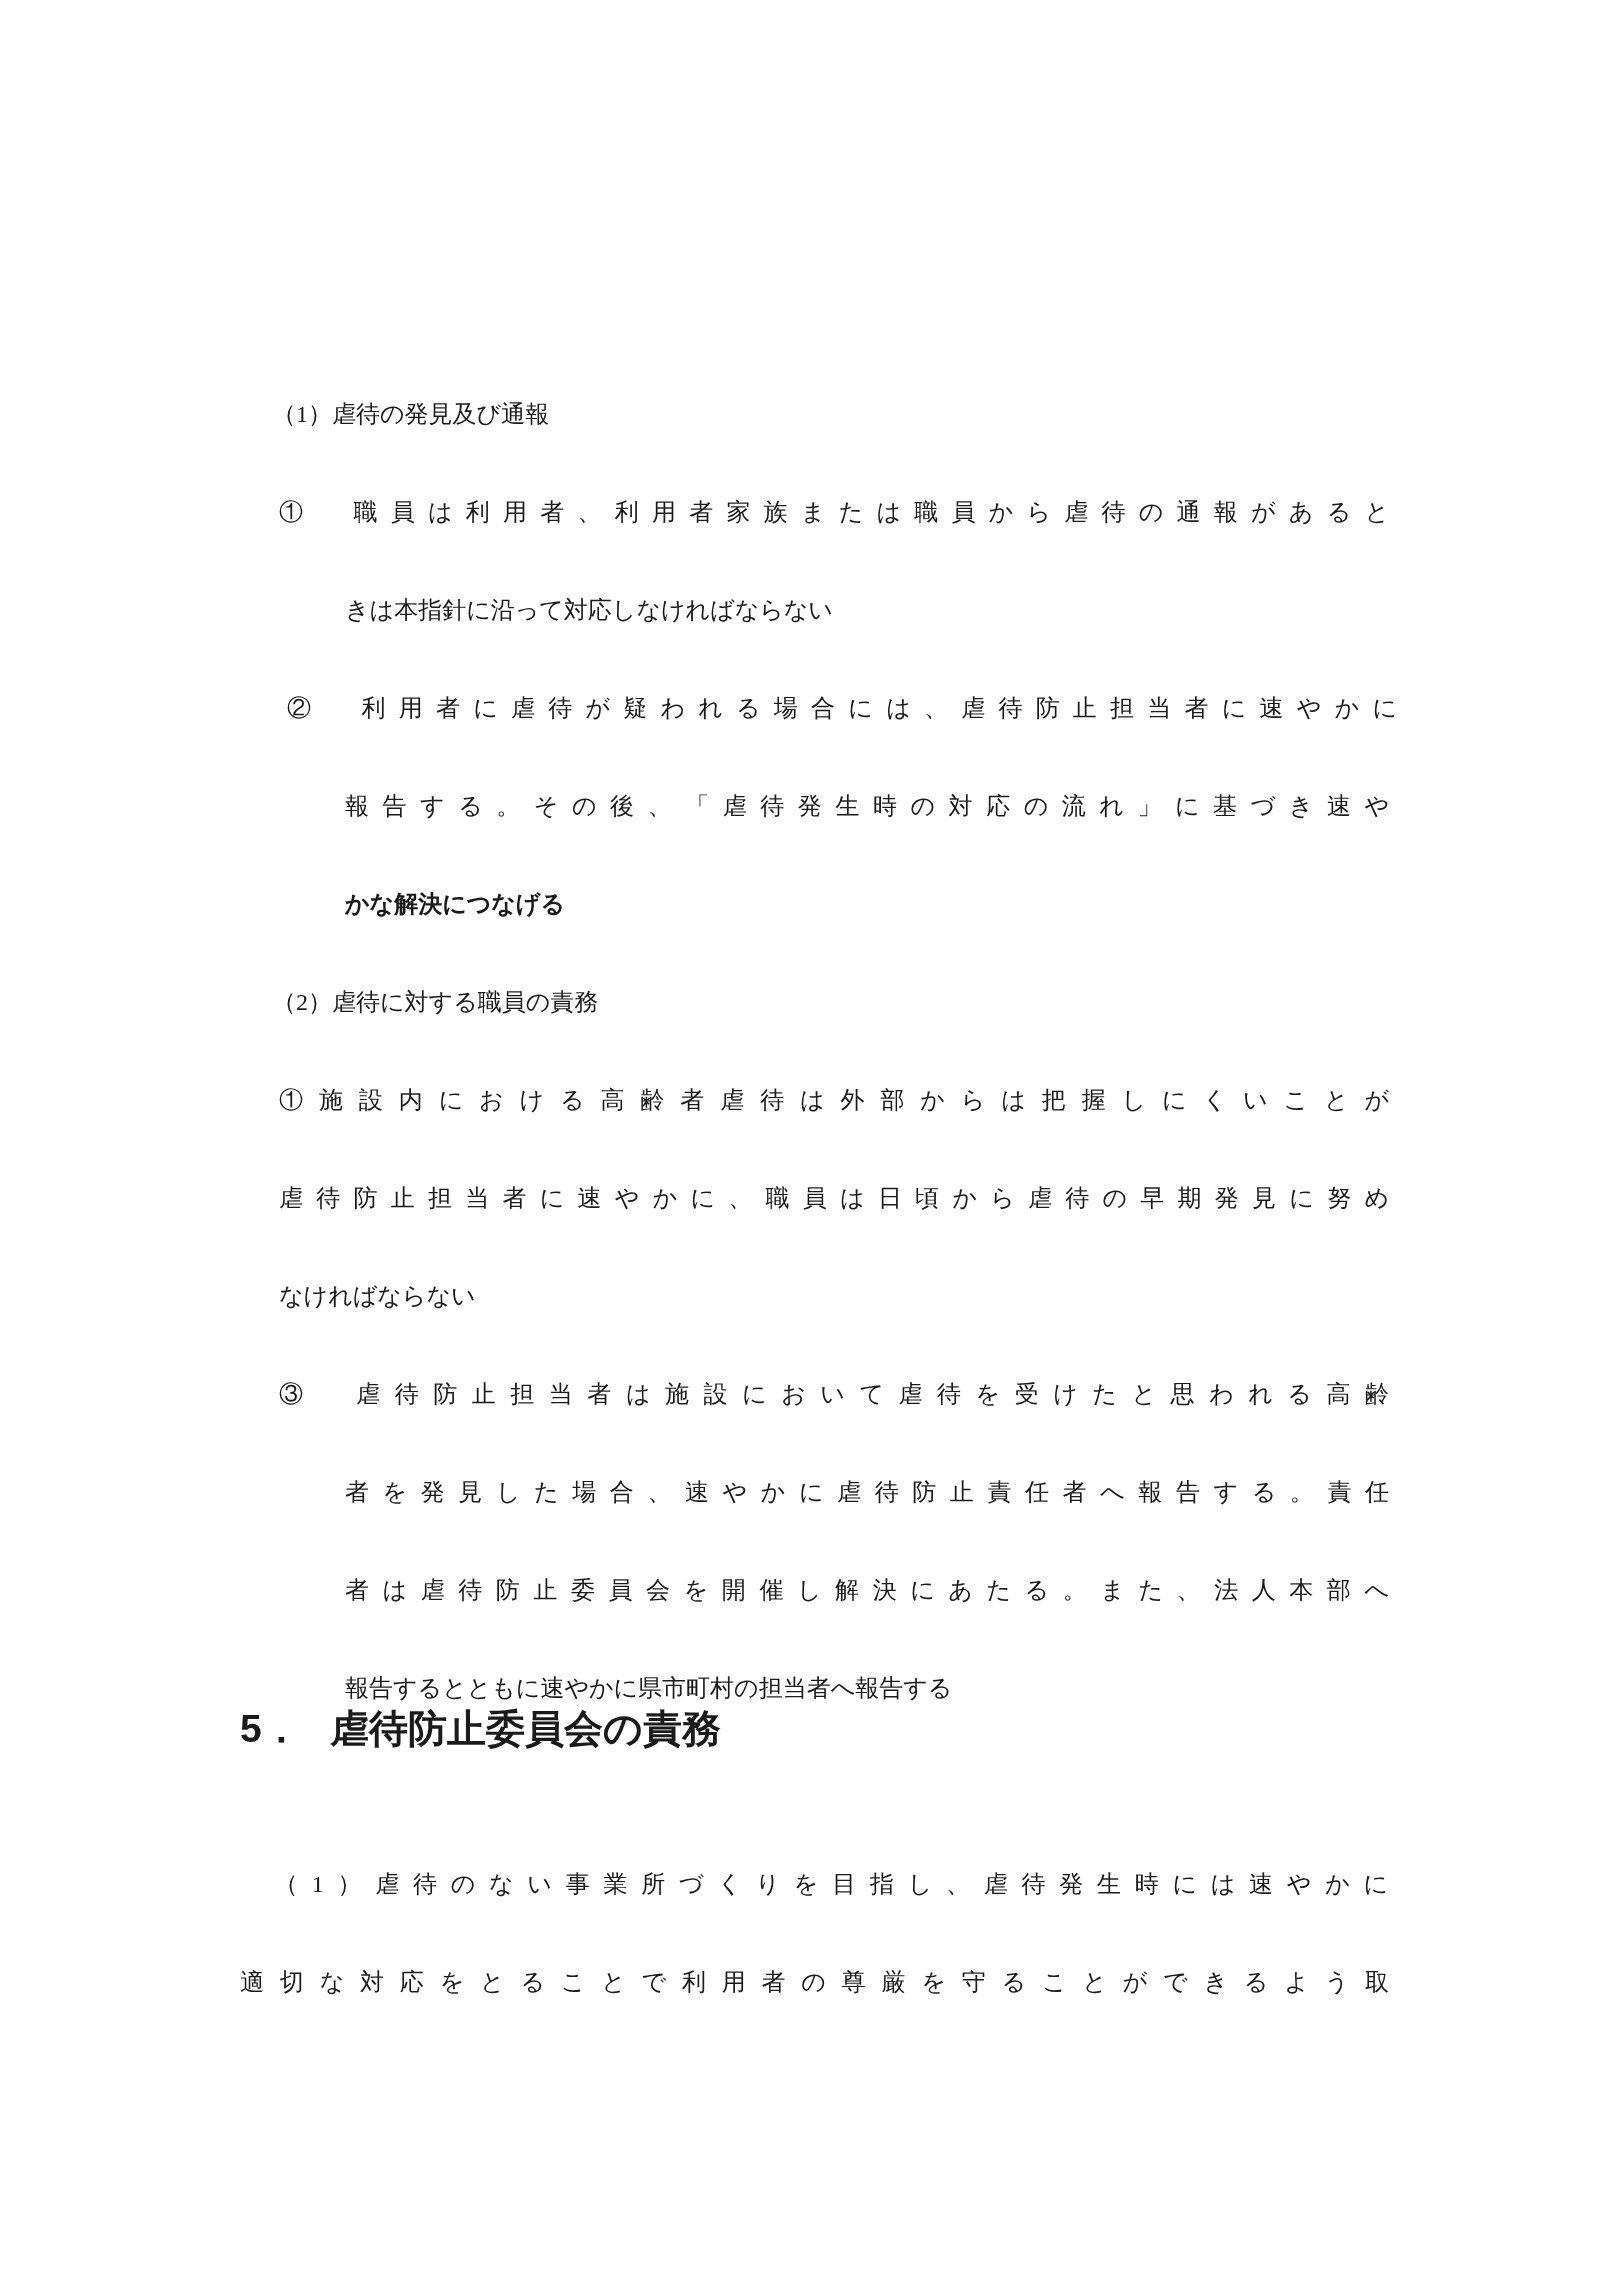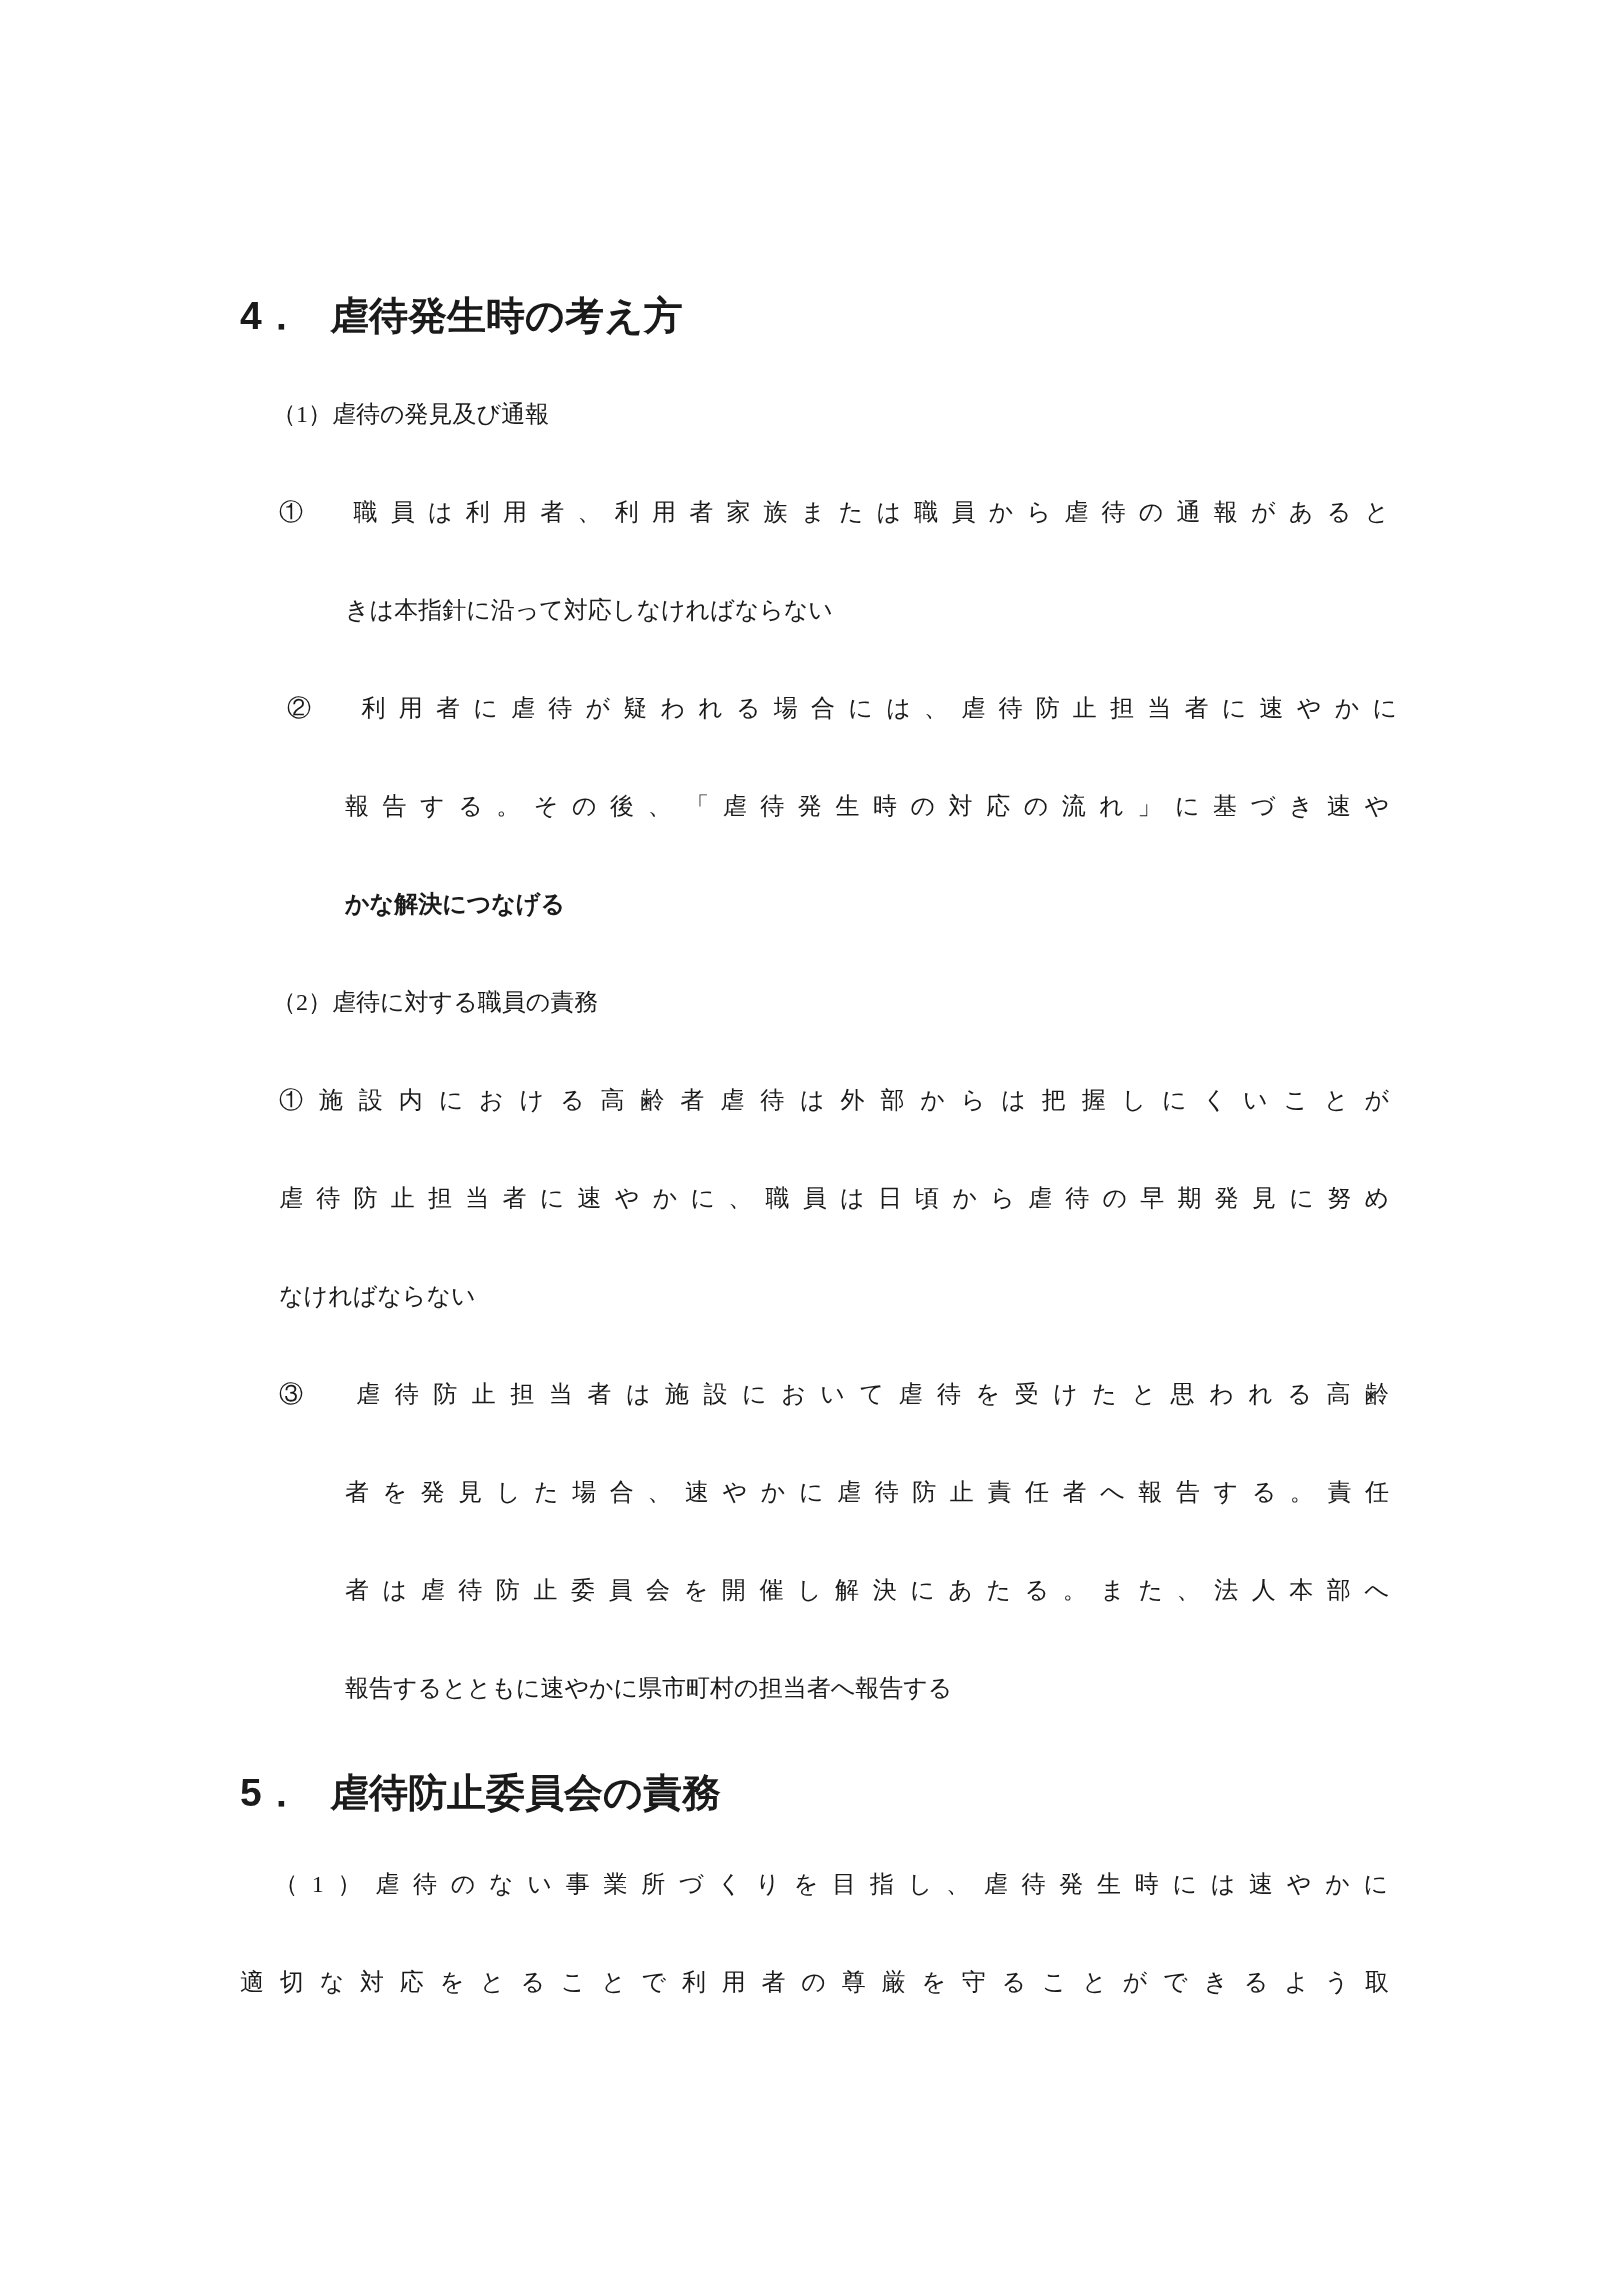--- a/index.html
+++ b/index.html
@@ -45,28 +45,27 @@
   .item2 { left: 279px; width: 1110px; }
   .cont  { left: 345px; width: 1044px; }
   .sub2  { left: 274px; width: 1114px; }
   .cont2 { left: 240px; width: 1149px; }
   
   .r1  { top: 267px; }  .r2  { top: 365px; }  .r3  { top: 463px; }
   .r4  { top: 561px; }  .r5  { top: 659px; margin-left: 8px; }  .r6  { top: 757px; }
   .r7  { top: 855px; font-weight: bold; }  .r8  { top: 953px; }  .r9  { top: 1051px; }
   .r10 { top: 1149px; } .r11 { top: 1247px; } .r12 { top: 1345px; }
   .r13 { top: 1443px; } .r14 { top: 1541px; } .r15 { top: 1639px; }
-  .r16 { top: 1744px; } .r17 { top: 1835px; } .r18 { top: 1933px; }
+  .r16 { top: 1680px; } .r17 { top: 1835px; } .r18 { top: 1933px; }
 </style>
 </head>
 <body>
 
 <div class="page">
 
-  <div class="line h r1"><span class="hnum">4．</span><span>虐待発生時の考え方</span></div>
 
   <div class="line sub r2">（1）虐待の発見及び通報</div>
 
   <div class="line item j r3">①　職員は利用者、利用者家族または職員から虐待の通報があると</div>
   <div class="line cont r4">きは本指針に沿って対応しなければならない</div>
 
   <div class="line item j r5">②　利用者に虐待が疑われる場合には、虐待防止担当者に速やかに</div>
   <div class="line cont j r6">報告する。その後、「虐待発生時の対応の流れ」に基づき速や</div>
   <div class="line cont r7">かな解決につなげる</div>
 

